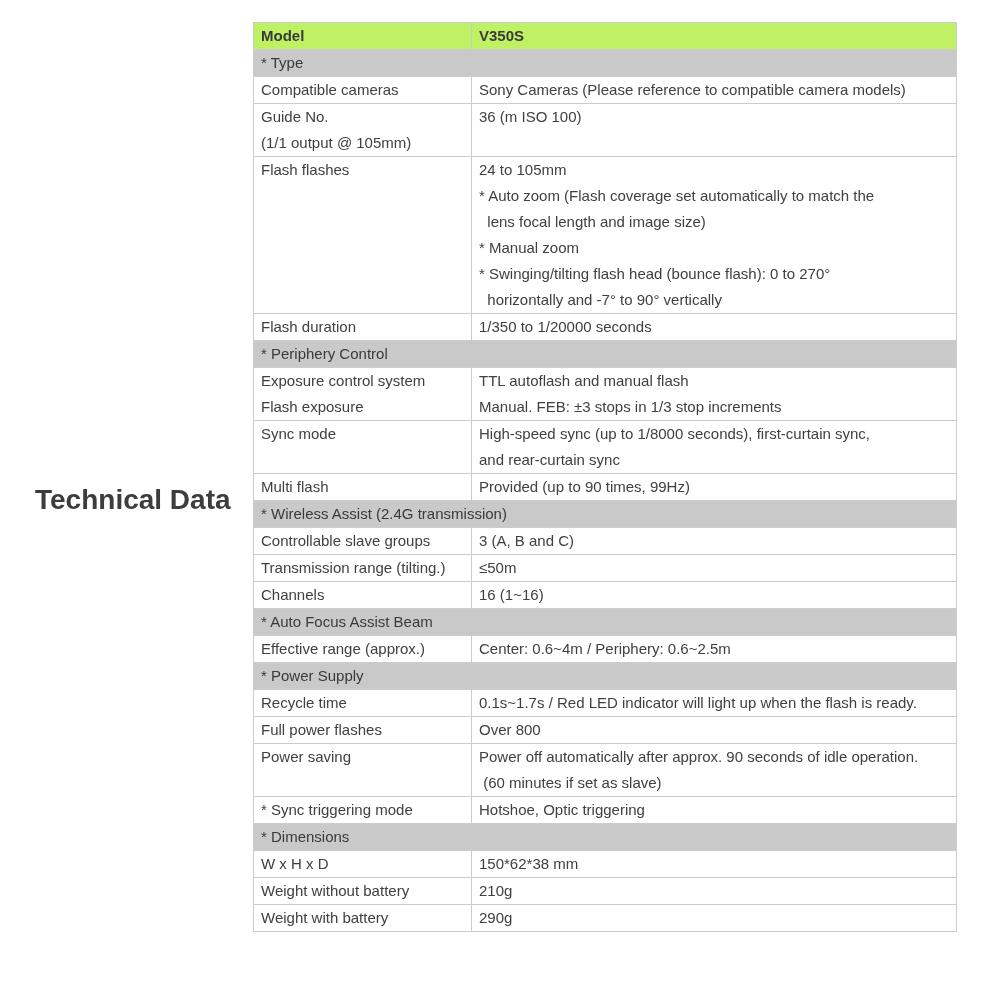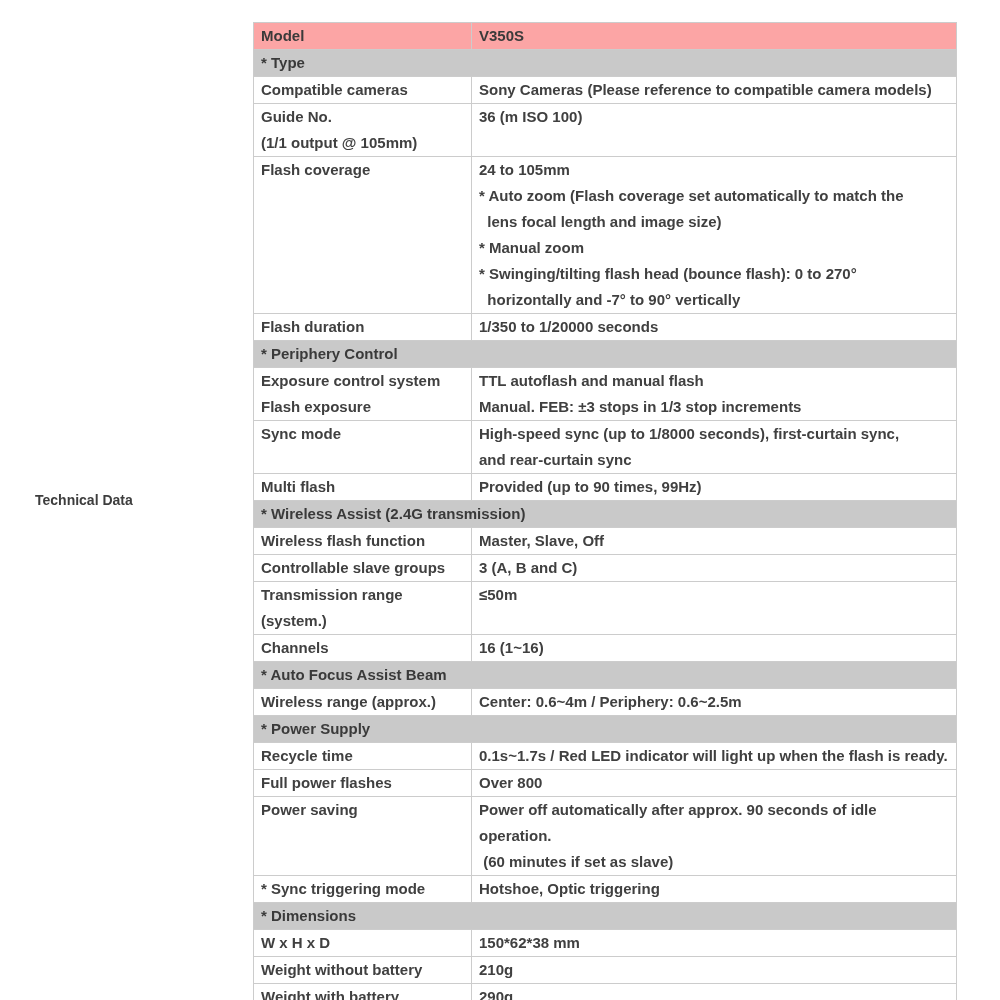--- a/index.html
+++ b/index.html
@@ -19,21 +19,21 @@
     width: 1000px;
     height: 1000px;
   }
   .title-col {
     flex: 0 0 253px;
     width: 253px;
     display: flex;
     align-items: center;
   }
   .page-title {
-    font-size: 14px;
+    font-size: 28px;
     font-weight: bold;
     color: #3d3d3d;
     margin: 0 0 0 35px;
   }
   .table-col {
     flex: 1 1 auto;
     padding-top: 22px;
   }
   .spec-table {
     border-collapse: collapse;
@@ -41,33 +41,32 @@
     table-layout: fixed;
     font-size: 15px;
   }
   .cell {
     border: 1px solid #cccccc;
     padding: 0 7px;
     vertical-align: top;
     line-height: 26px;
     white-space: pre-wrap;
     overflow: hidden;
-    font-weight: bold;
   }
   .label-cell {
     width: 203px; 
   }
   .tr-header .cell {
-    background: #fca5a5;
+    background: #bef264;
     font-weight: bold;
     color: #3a3a3a;
   }
   .section-cell {
     background: #c9c9c9;
-    font-weight: bold;
+    font-weight: normal;
     color: #3a3a3a;
     margin-top: 40px;
   }
 </style>
 </head>
 <body>
 
 <div class="layout">
   <aside class="title-col">
     <h1 class="page-title">Technical Data</h1>
@@ -85,21 +84,21 @@
           <tr class="tr-row">
             <td class="cell label-cell">Compatible cameras</td>
             <td class="cell value-cell">Sony Cameras (Please reference to compatible camera models)</td>
           </tr>
           <tr class="tr-row">
             <td class="cell label-cell">Guide No.
 (1/1 output @ 105mm)</td>
             <td class="cell value-cell">36 (m ISO 100)</td>
           </tr>
           <tr class="tr-row">
-            <td class="cell label-cell">Flash coverage</td>
+            <td class="cell label-cell">Flash flashes</td>
             <td class="cell value-cell">24 to 105mm
 * Auto zoom (Flash coverage set automatically to match the
   lens focal length and image size)
 * Manual zoom
 * Swinging/tilting flash head (bounce flash): 0 to 270°
   horizontally and -7° to 90° vertically</td>
           </tr>
           <tr class="tr-row">
             <td class="cell label-cell">Flash duration</td>
             <td class="cell value-cell">1/350 to 1/20000 seconds</td>
@@ -119,40 +118,36 @@
 and rear-curtain sync</td>
           </tr>
           <tr class="tr-row">
             <td class="cell label-cell">Multi flash</td>
             <td class="cell value-cell">Provided (up to 90 times, 99Hz)</td>
           </tr>
           <tr class="tr-section">
             <td colspan="2" class="cell section-cell">* Wireless Assist (2.4G transmission)</td>
           </tr>
           <tr class="tr-row">
-            <td class="cell label-cell">Wireless flash function</td>
-            <td class="cell value-cell">Master, Slave, Off</td>
-          </tr>
-          <tr class="tr-row">
             <td class="cell label-cell">Controllable slave groups</td>
             <td class="cell value-cell">3 (A, B and C)</td>
           </tr>
           <tr class="tr-row">
-            <td class="cell label-cell">Transmission range (system.)</td>
+            <td class="cell label-cell">Transmission range (tilting.)</td>
             <td class="cell value-cell">≤50m</td>
           </tr>
           <tr class="tr-row">
             <td class="cell label-cell">Channels</td>
             <td class="cell value-cell">16 (1~16)</td>
           </tr>
           <tr class="tr-section">
             <td colspan="2" class="cell section-cell">* Auto Focus Assist Beam</td>
           </tr>
           <tr class="tr-row">
-            <td class="cell label-cell">Wireless range (approx.)</td>
+            <td class="cell label-cell">Effective range (approx.)</td>
             <td class="cell value-cell">Center: 0.6~4m / Periphery: 0.6~2.5m</td>
           </tr>
           <tr class="tr-section">
             <td colspan="2" class="cell section-cell">* Power Supply</td>
           </tr>
           <tr class="tr-row">
             <td class="cell label-cell">Recycle time</td>
             <td class="cell value-cell">0.1s~1.7s / Red LED indicator will light up when the flash is ready.</td>
           </tr>
           <tr class="tr-row">

